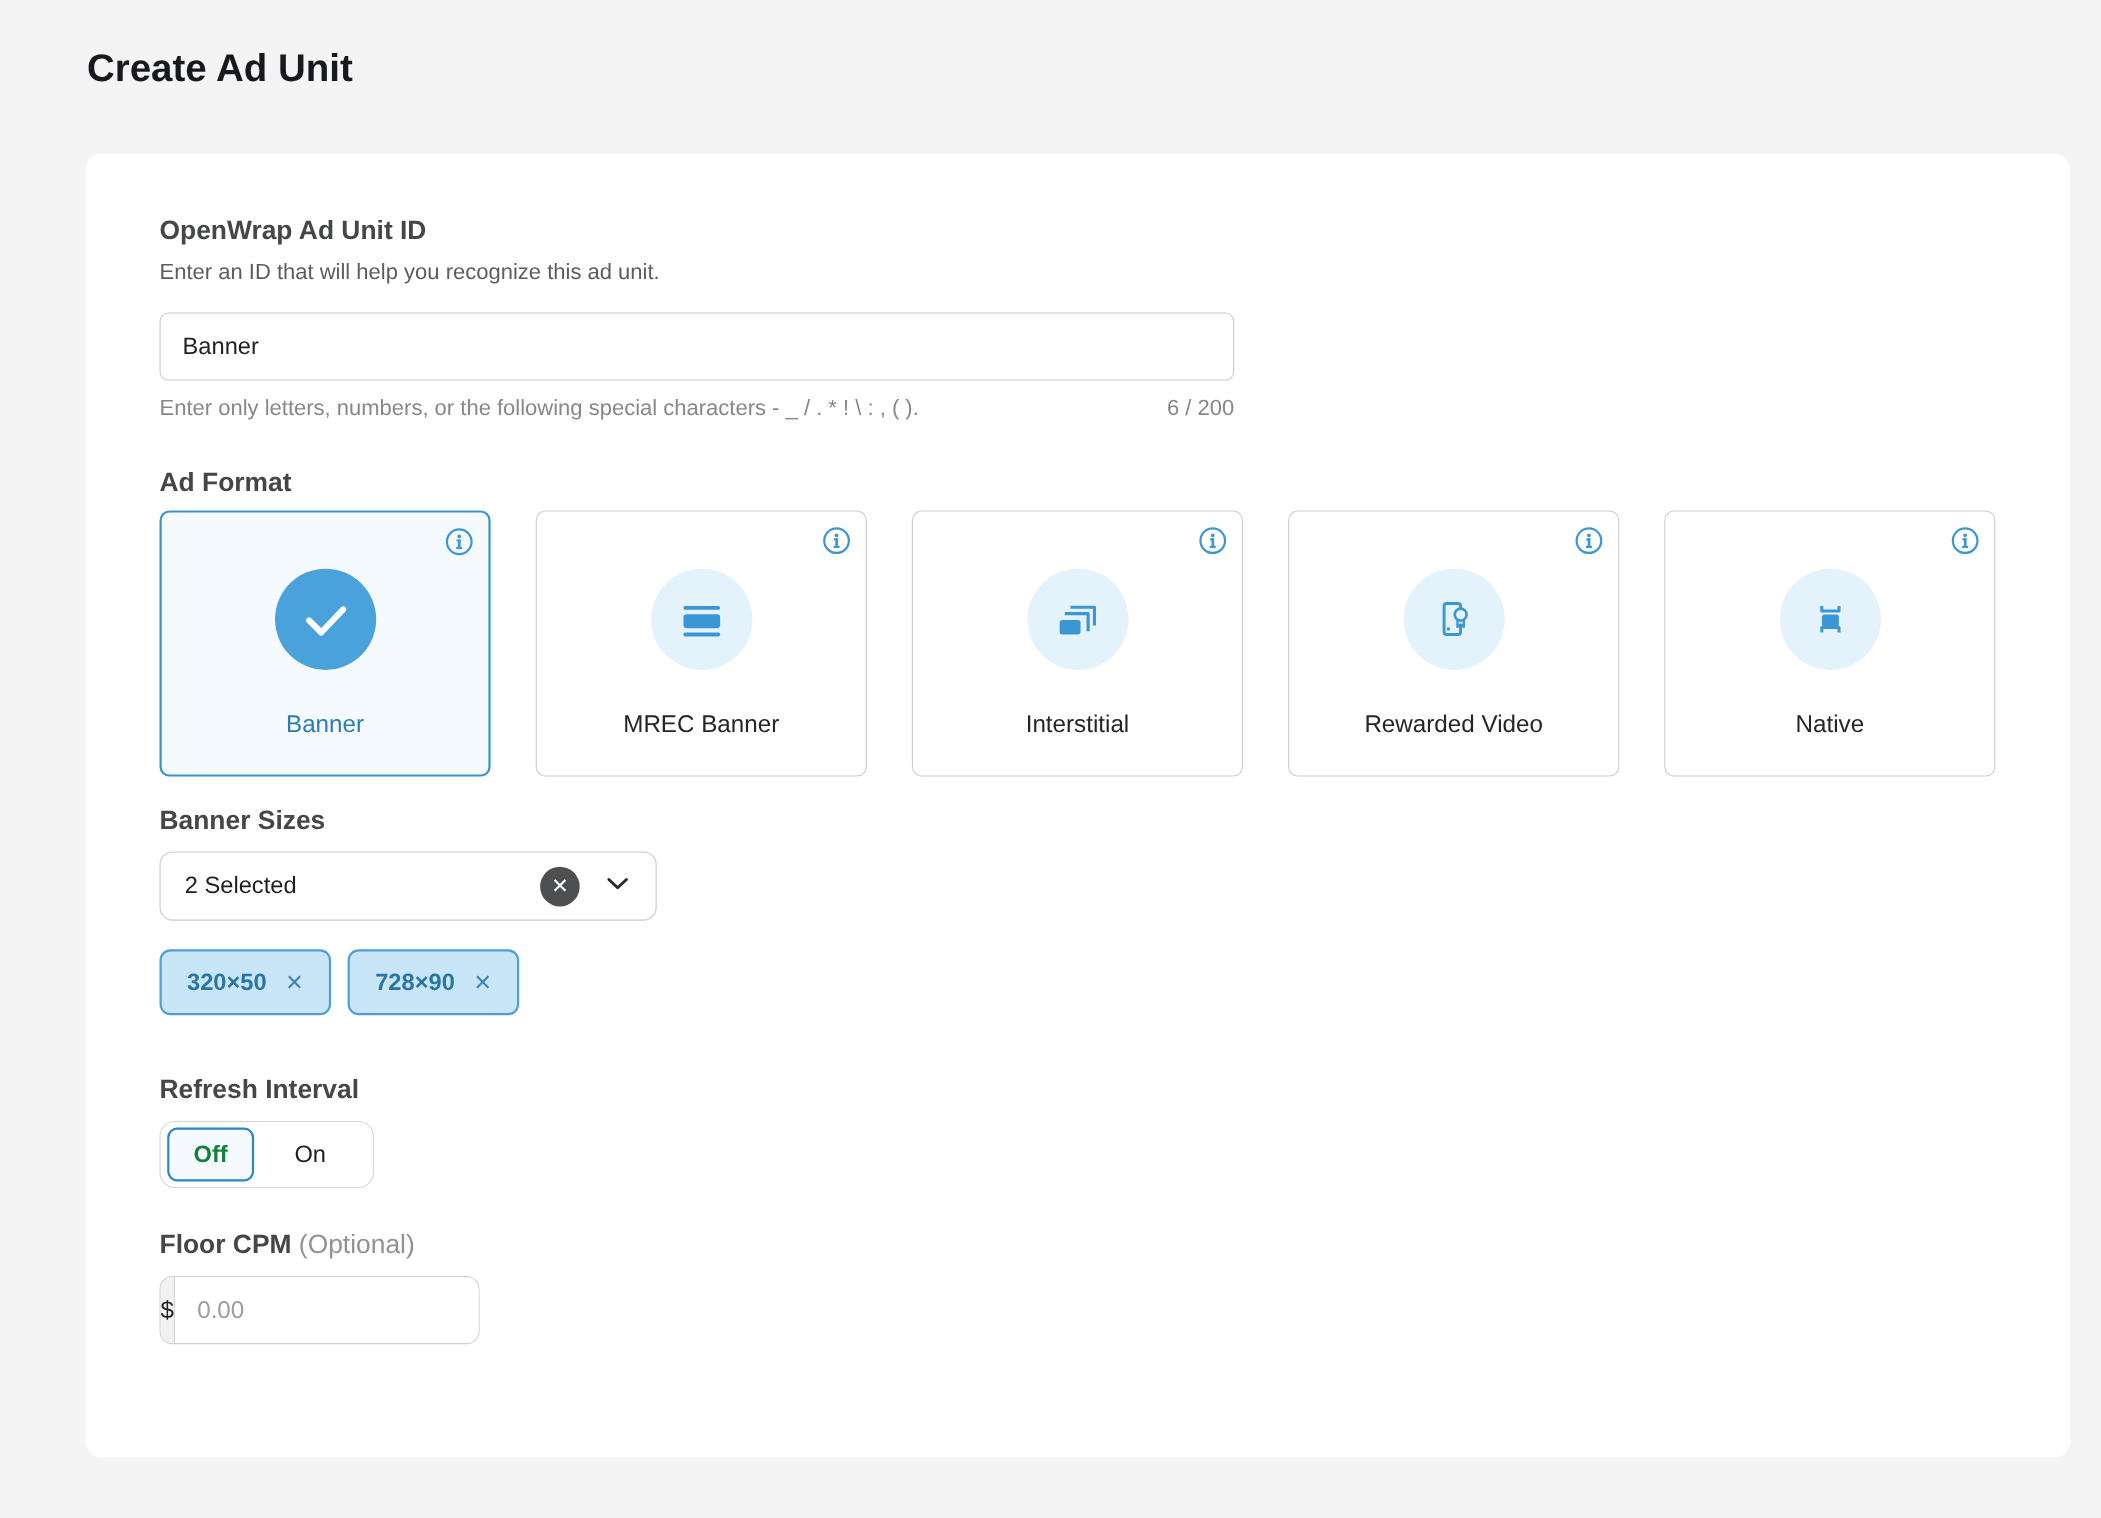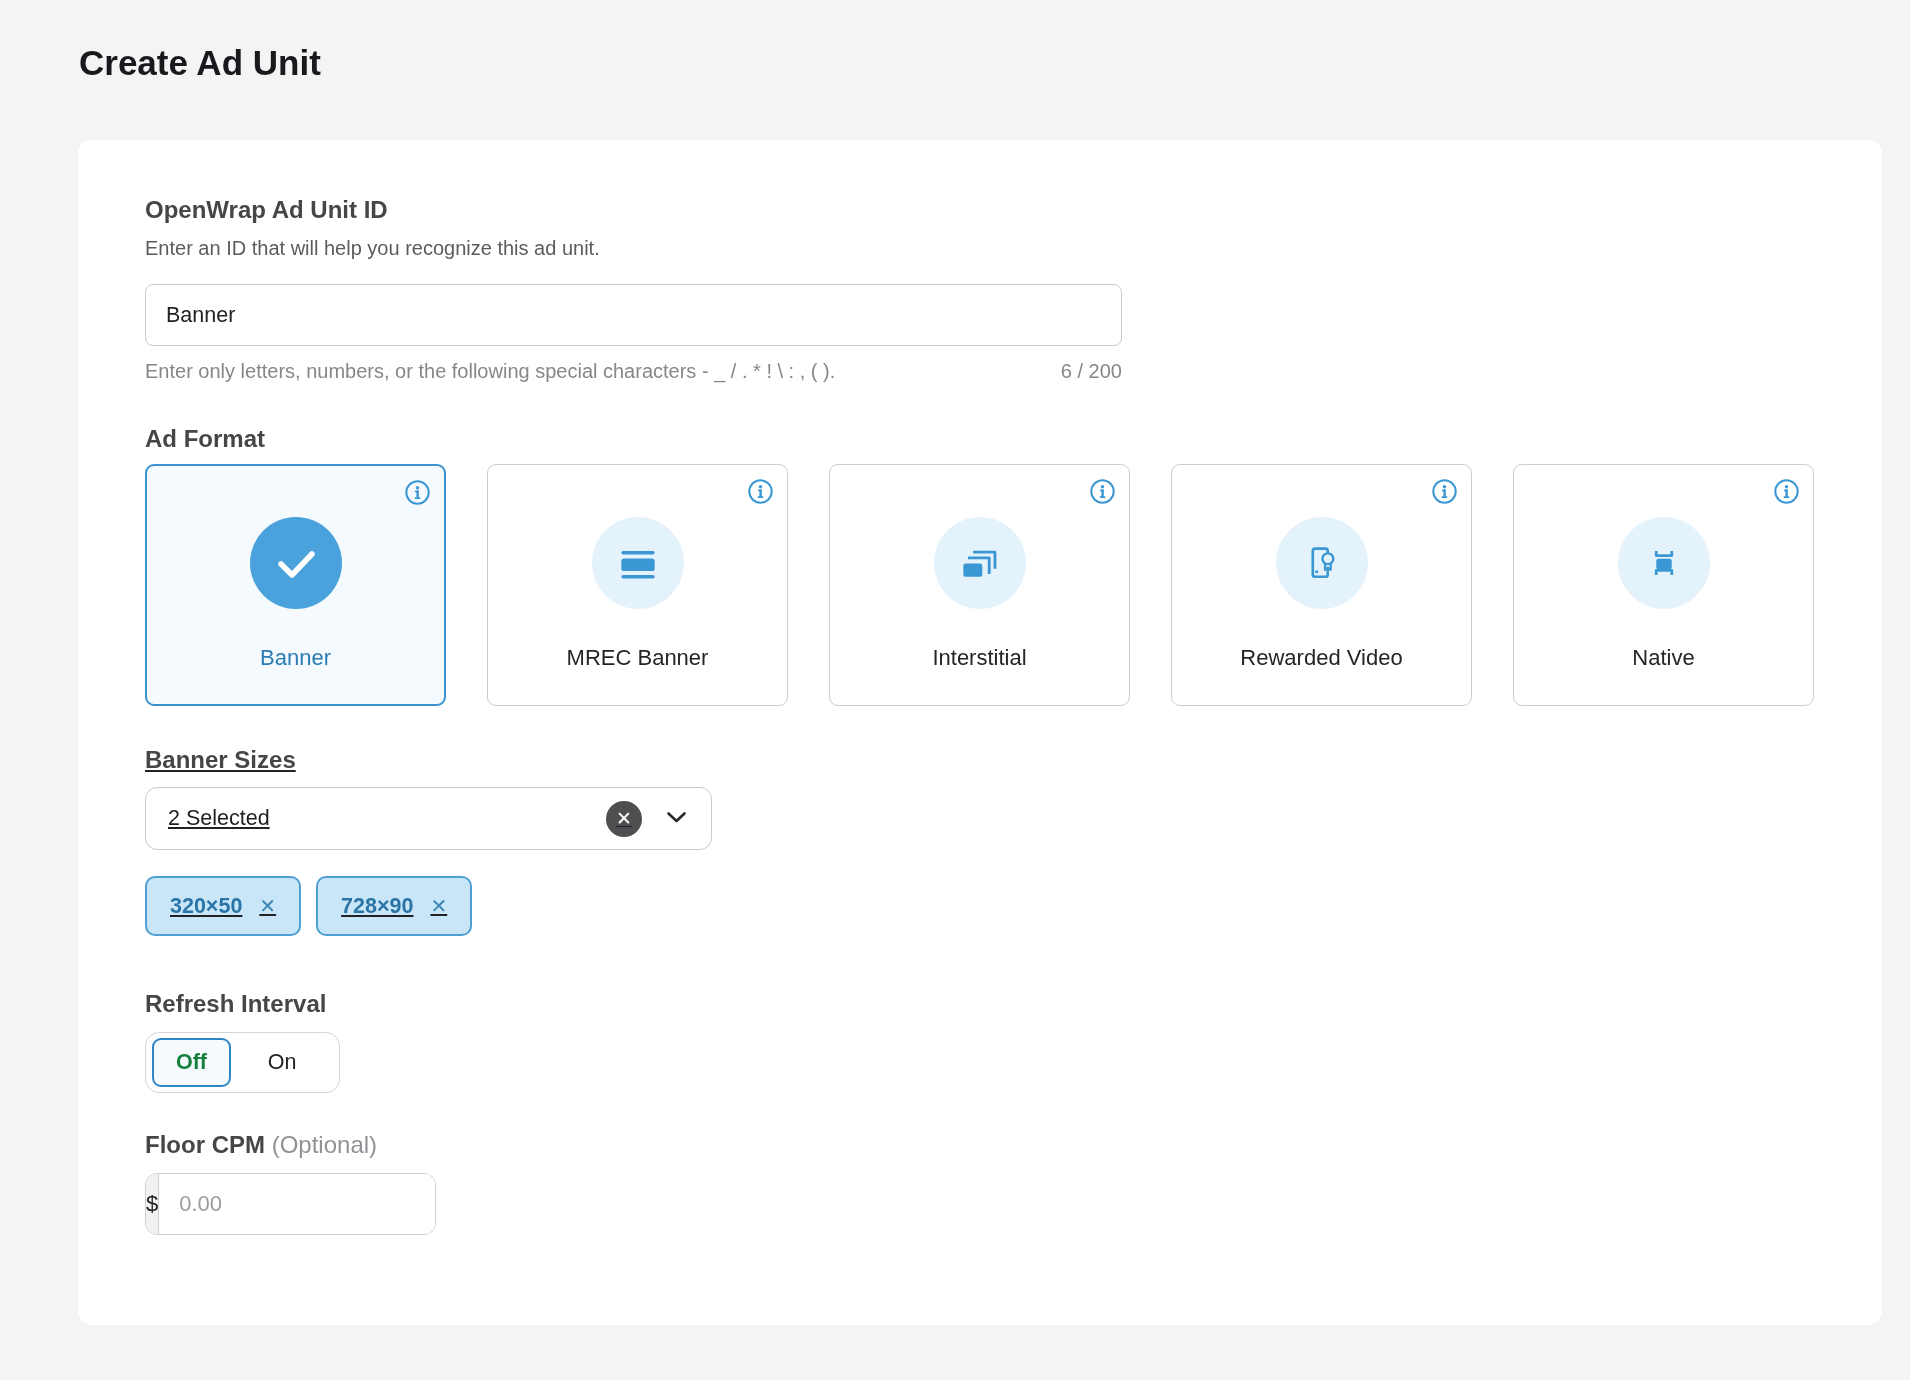--- a/index.html
+++ b/index.html
@@ -50,23 +50,23 @@
   }
   .info-badge { position:absolute; top:13px; right:13px; width:27px; height:27px; }
   .icon-circle {
     width:92px; height:92px; border-radius:50%;
     background:#e4f2fc; display:flex; align-items:center; justify-content:center;
   }
   .icon-circle.filled { background:#4aa2dc; }
   .format-label { margin-top:36px; font-size:22px; color:#232528; }
   .selected .format-label { color:#2b7cb5; }
 
-  .section-sizes { margin-top:42px;text-decoration:underline; }
+  .section-sizes { margin-top:29px; }
   .select-box {
-    margin-top:15px; width:567px; height:63px;
+    margin-top:15px; width:452px; height:63px;
     border:1px solid #c9cacc; border-radius:12px; background:#fff;
     display:flex; align-items:center; padding:0 24px 0 22px; cursor:pointer;
   }
   .select-value { flex:1; font-size:21.5px; color:#1d1f22; }
   .clear-btn {
     width:36px; height:36px; border-radius:50%;
     background:#4e4f51; color:#fff;
     display:flex; align-items:center; justify-content:center;
     font-size:19px; margin-right:24px; cursor:pointer;
   }

